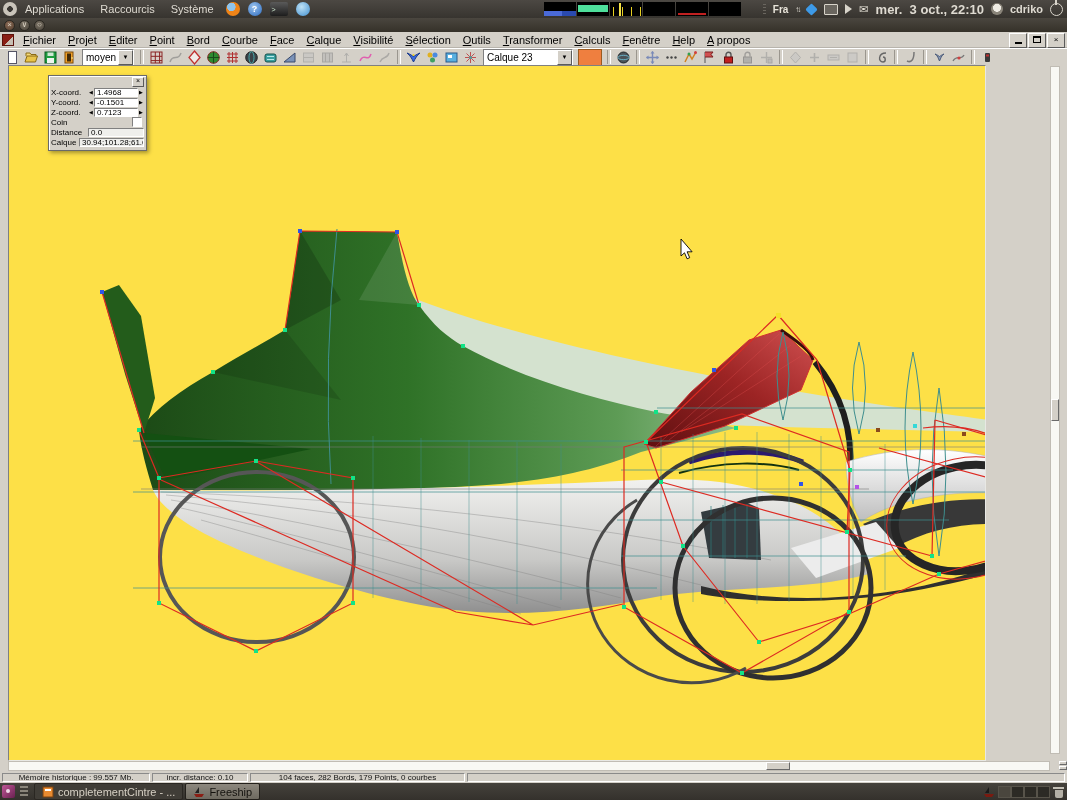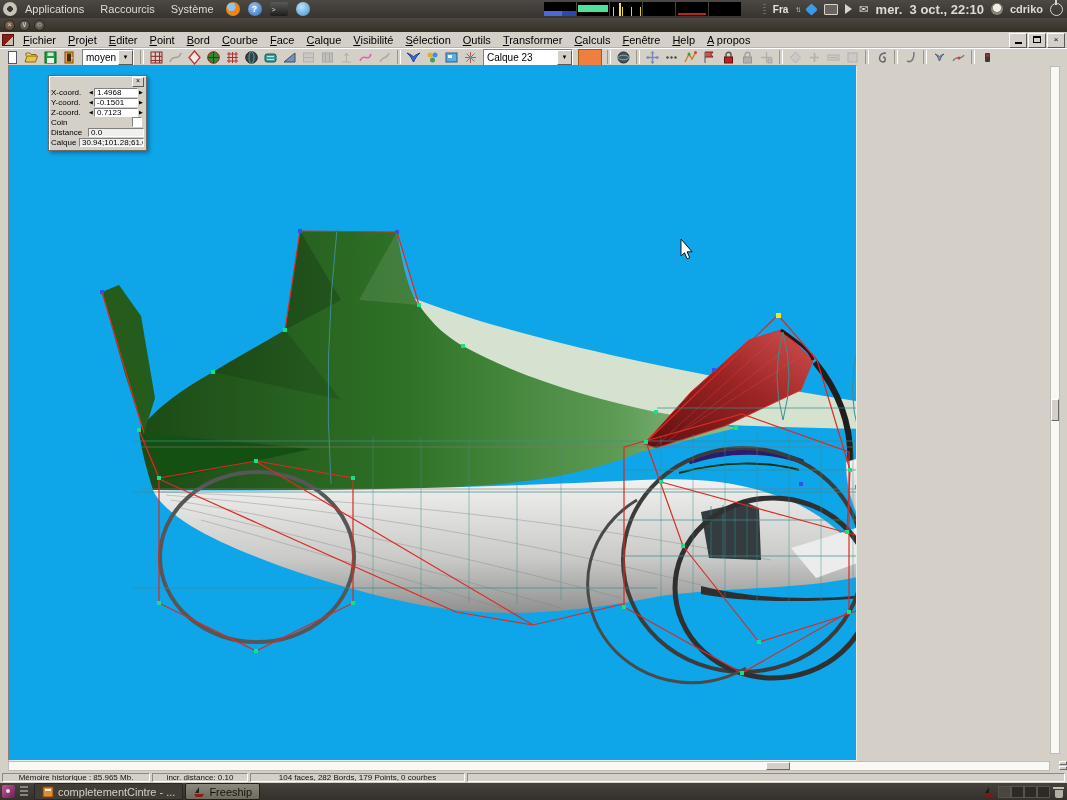--- a/index.html
+++ b/index.html
@@ -69,21 +69,21 @@
   .tsep{width:2px;height:14px;border-left:1px solid #9a968e;border-right:1px solid #fff;margin:0 3px;flex:0 0 auto;}
   .combo{height:15px;background:#fff;border:1px solid;border-color:#808080 #fff #fff #808080;
          display:flex;align-items:center;font-size:10px;margin:0 3px;flex:0 0 auto;box-sizing:content-box;}
   .combo .ct{flex:1;padding-left:3px;white-space:nowrap;overflow:hidden;}
   .combo .cb{width:13px;height:13px;margin:0;background:#d4d0c8;border:1px solid;border-color:#fff #5a5a5a #5a5a5a #fff;
          font-size:6px;line-height:12px;text-align:center;color:#000;}
   .swatch{width:22px;height:15px;background:#ef7f3f;border:1px solid #9a5a20;margin:0 2px;flex:0 0 auto;}
 
   
   .work{position:absolute;left:0;top:65px;width:1067px;height:707px;background:#d4d0c8;}
-  .canvas{position:absolute;left:8px;top:0;width:849px;height:696px;background:#0ea5e9;
+  .canvas{position:absolute;left:8px;top:0;width:978px;height:696px;background:#fde047;
           border:1px solid;border-color:#808080 #e8e8e4 #e8e8e4 #808080;box-sizing:border-box;overflow:hidden;}
   .canvas svg{position:absolute;left:0;top:0;}
   .vscroll{position:absolute;right:7px;top:1px;width:10px;height:688px;background:#f8f8f4;border:1px solid #c0bcb4;box-sizing:border-box;}
   .vthumb{position:absolute;left:0px;top:332px;width:8px;height:22px;background:#d4d0c8;border:1px solid;border-color:#fff #6a6a6a #6a6a6a #fff;box-sizing:border-box;}
   .hscroll{position:absolute;left:8px;right:17px;bottom:1px;height:10px;background:#f8f8f4;border:1px solid #c0bcb4;box-sizing:border-box;}
   .hthumb{position:absolute;left:757px;top:0px;width:24px;height:8px;background:#d4d0c8;border:1px solid;border-color:#fff #6a6a6a #6a6a6a #fff;box-sizing:border-box;}
   .corner{position:absolute;right:0;bottom:1px;width:8px;height:10px;display:flex;flex-direction:column;gap:1px;}
   .cbtn{width:8px;height:4px;background:#d4d0c8;border:1px solid;border-color:#fff #6a6a6a #6a6a6a #fff;box-sizing:border-box;}
 
   
@@ -640,21 +640,21 @@
     <div class="hscroll">
       <span class="hthumb"></span>
     </div>
     <div class="corner">
       <span class="cbtn"></span>
       <span class="cbtn"></span>
     </div>
   </div>
 
   <div class="status">
-    <span class="spanel sp1">Mémoire historique : 85.965 Mb.</span>
+    <span class="spanel sp1">Mémoire historique : 99.557 Mb.</span>
     <span class="spanel sp2">incr. distance: 0.10</span>
     <span class="spanel sp3">104 faces, 282 Bords, 179 Points, 0 courbes</span>
     <span class="spanel sp4"></span>
   </div>
 
   <div class="taskbar">
     <span class="tkico"></span>
     <span class="tklist"></span>
     <span class="task">
       <svg class="ticon" viewBox="0 0 12 12">

